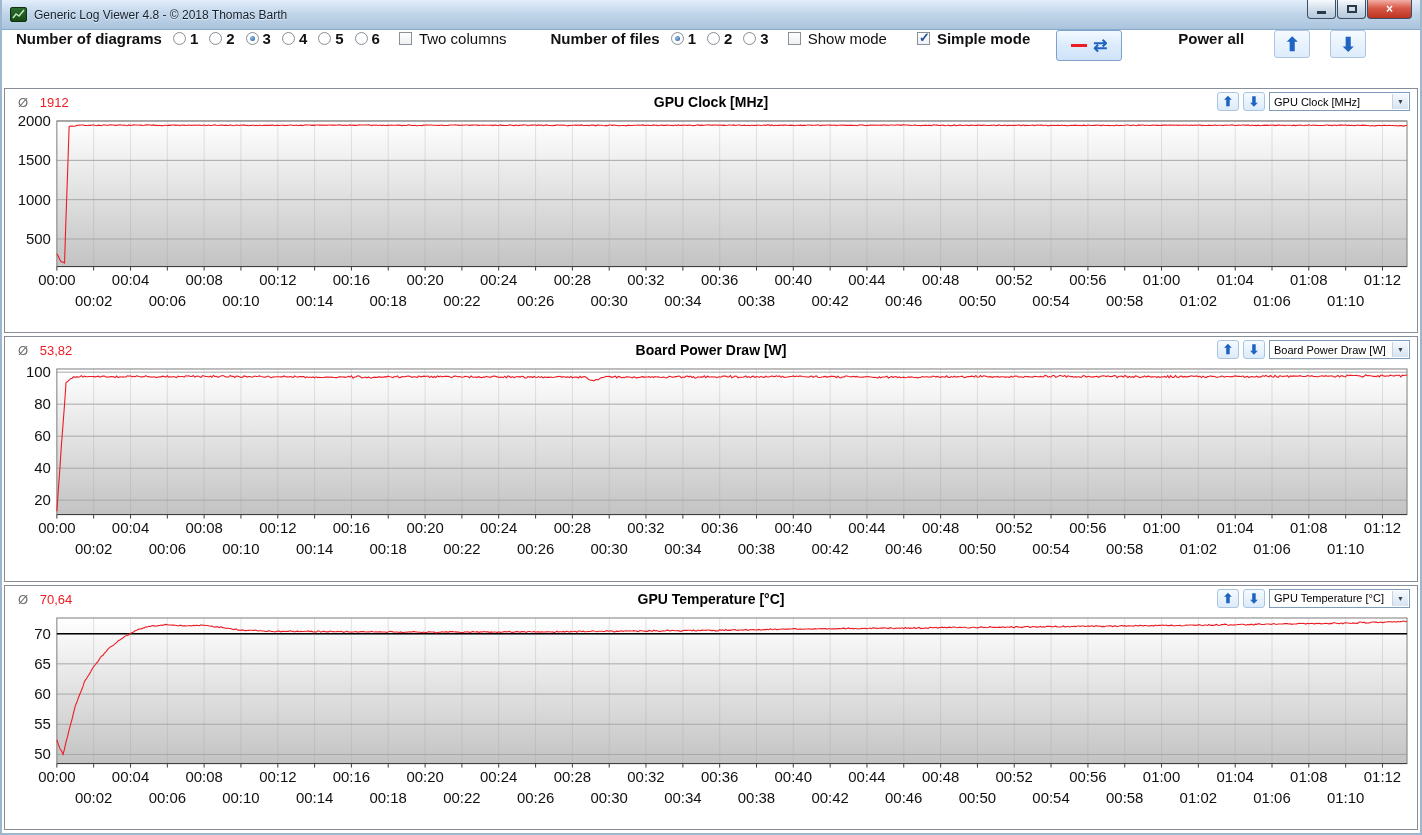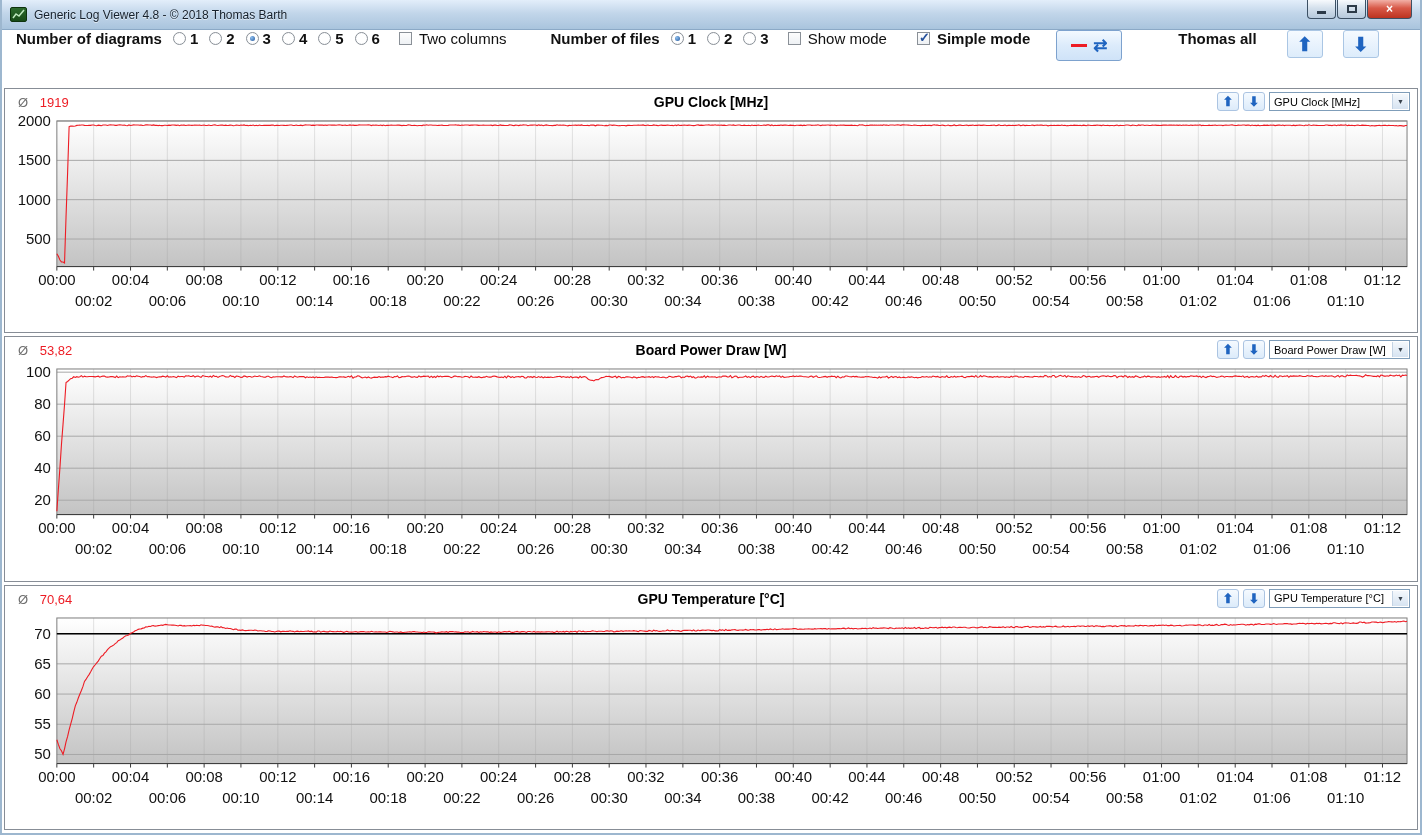--- a/index.html
+++ b/index.html
@@ -140,37 +140,37 @@
     <span class="cbx-wrap" style="margin-left:30px;font-weight:bold">
       <span class="checkbox checked"></span>
       <span>Simple mode</span>
       </span>
 
     <div class="refresh-btn">
       <span class="series-dash"></span>
       <span class="refresh-glyph">⇄</span>
     </div>
 
-    <span class="tb-label" style="margin-left:56px">Thomas all</span>
+    <span class="tb-label" style="margin-left:56px">Power all</span>
 
     <div class="big-arrow-btn" style="margin-left:30px">
       <span>⬆</span>
       </div>
     <div class="big-arrow-btn" style="margin-left:20px">
       <span>⬇</span>
       </div>
   </div>
 
   <div class="panels">
 
     <div class="panel">
       <div class="panel-header">
         <div class="avg">
           <span>Ø</span>
-          <span class="avg-val">1919</span>
+          <span class="avg-val">1912</span>
         </div>
         <div class="panel-title">GPU Clock [MHz]</div>
         <div class="panel-controls">
           <div class="mini-btn">
               <span>⬆</span>
             </div>
           <div class="mini-btn">
               <span>⬇</span>
             </div>
           <div class="combo">

